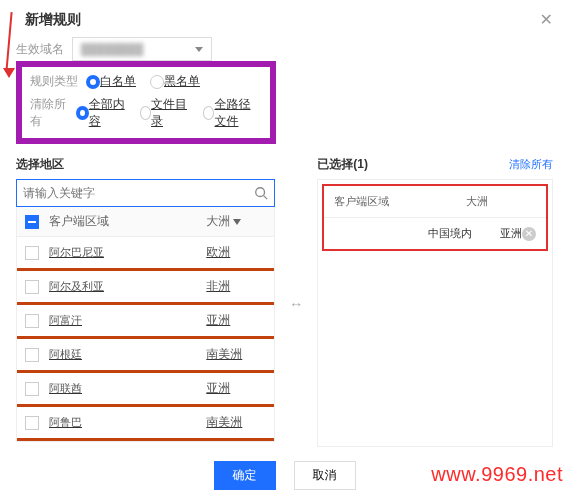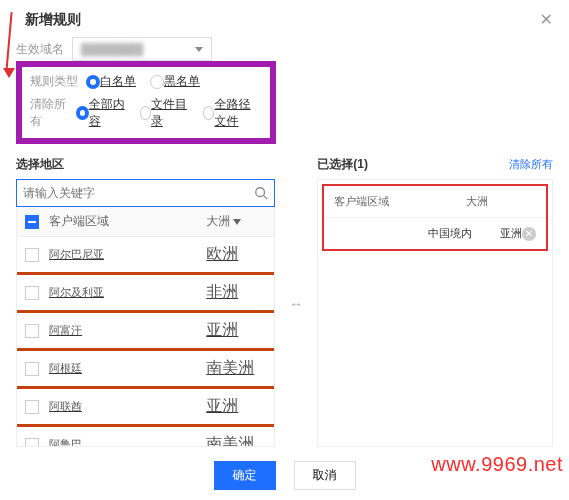--- a/index.html
+++ b/index.html
@@ -32,35 +32,35 @@
     .list-header { display: flex; align-items: center; padding: 6px 8px; border: 1px solid #eee; border-top: none; background: #fafafa; }
     .checkbox { width: 14px; height: 14px; border: 1px solid #ccc; margin-right: 10px; display: flex; align-items: center; justify-content: center; background: #fff; }
     .checkbox.indeterminate { background: #1e6fff; border-color: #1e6fff; }
     .checkbox.indeterminate::after { content: ''; width: 8px; height: 2px; background: #fff; }
     .list-header .h1 { flex: 1; color: #666; }
     .list-header .h2 { width: 60px; color: #666; display: flex; align-items: center; gap: 3px; }
     .filter-icon { width: 0; height: 0; border-left: 4px solid transparent; border-right: 4px solid transparent; border-top: 6px solid #666; }
     .list-body { border: 1px solid #eee; border-top: none; max-height: 210px; overflow-y: auto; }
     .list-row { display: flex; align-items: center; padding: 7px 8px; border-bottom: 3px solid #c2410c; text-decoration: underline; }
     .list-row .c1 { flex: 1; color: #555; font-size: 11px; }
-    .list-row .c2 { width: 60px; color: #555; font-size: 16px; }
+    .list-row .c2 { width: 60px; color: #555; font-size: 12px; }
     .swap { display: flex; align-items: center; justify-content: center; color: #aaa; font-size: 14px; padding: 0 4px; }
     .sel-box { border: 1px solid #eee; height: 268px; }
     .sel-redbox { border: 2px solid #e03030; margin: 4px; }
     .sel-header { display: flex; padding: 8px 10px; border-bottom: 1px solid #eee; color: #666; font-size: 11px; }
     .sel-header .s1 { flex: 1; }
     .sel-header .s2 { width: 70px; }
     .sel-row { display: flex; align-items: center; padding: 8px 10px; font-size: 11px; text-align: right; }
     .sel-row .s1 { flex: 1; }
     .sel-row .s2 { width: 50px; }
     .remove-icon { width: 14px; height: 14px; border-radius: 50%; background: #ccc; color: #fff; display: flex; align-items: center; justify-content: center; font-size: 10px; cursor: pointer; }
     .footer { display: flex; justify-content: center; gap: 18px; margin-top: 14px; }
     .btn { padding: 5px 18px; font-size: 12px; cursor: pointer; border: 1px solid #ddd; background: #fff; }
     .btn.primary { background: #1e6fff; color: #fff; border-color: #1e6fff; }
-    .watermark { position: absolute; right: 6px; bottom: 24px; color: #ff2a2a; font-size: 20px; font-family: Arial; letter-spacing: 0.5px; }
+    .watermark { position: absolute; right: 6px; bottom: 14px; color: #ff2a2a; font-size: 20px; font-family: Arial; letter-spacing: 0.5px; }
   </style>
 </head>
 <body>
 
 <div class="arrow-red"></div>
 
 <div class="dialog">
   <div class="header">
     <div class="title">新增规则</div>
     <div class="close">✕</div>

